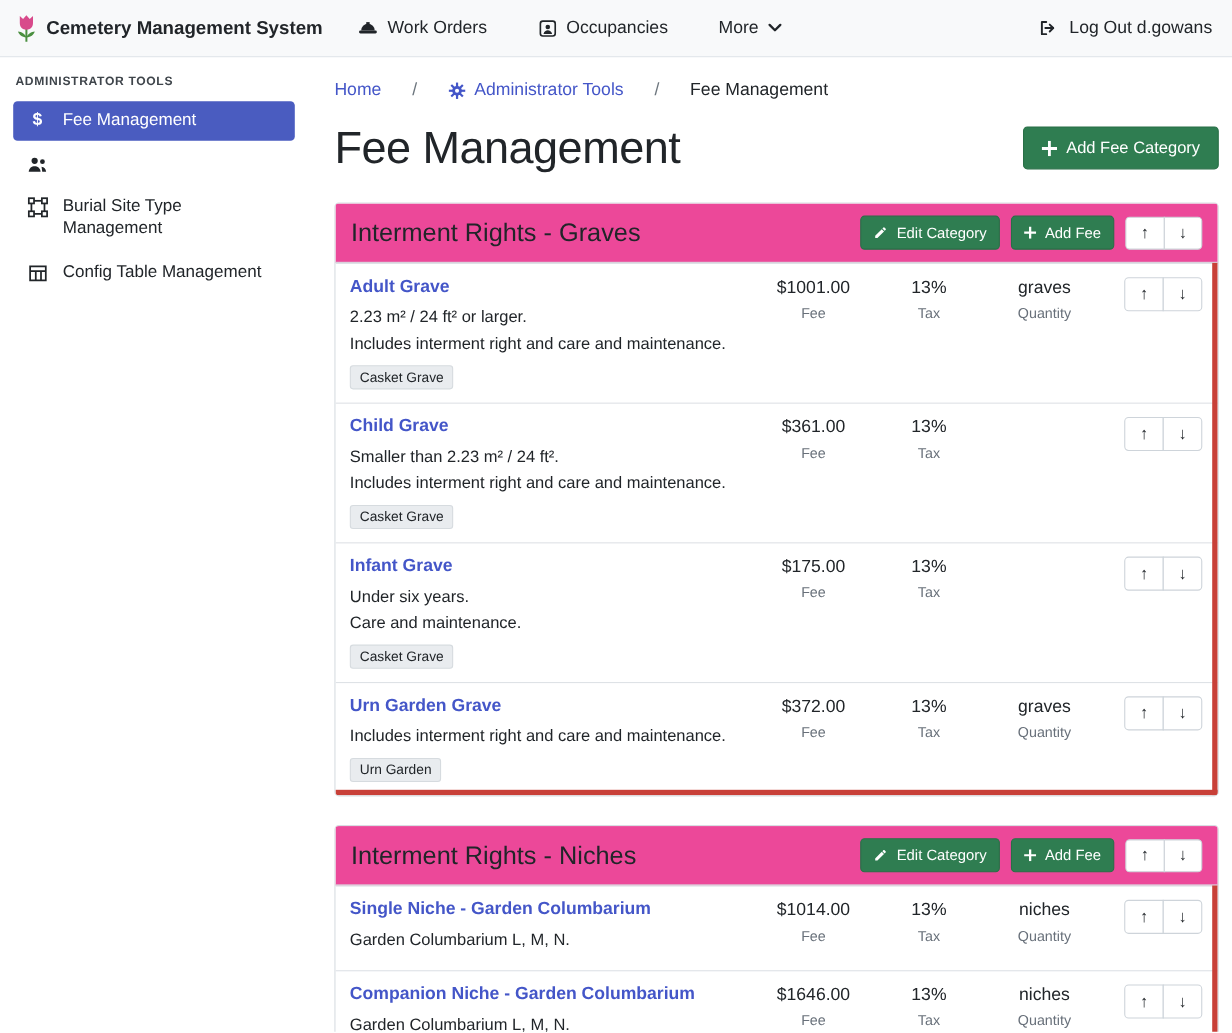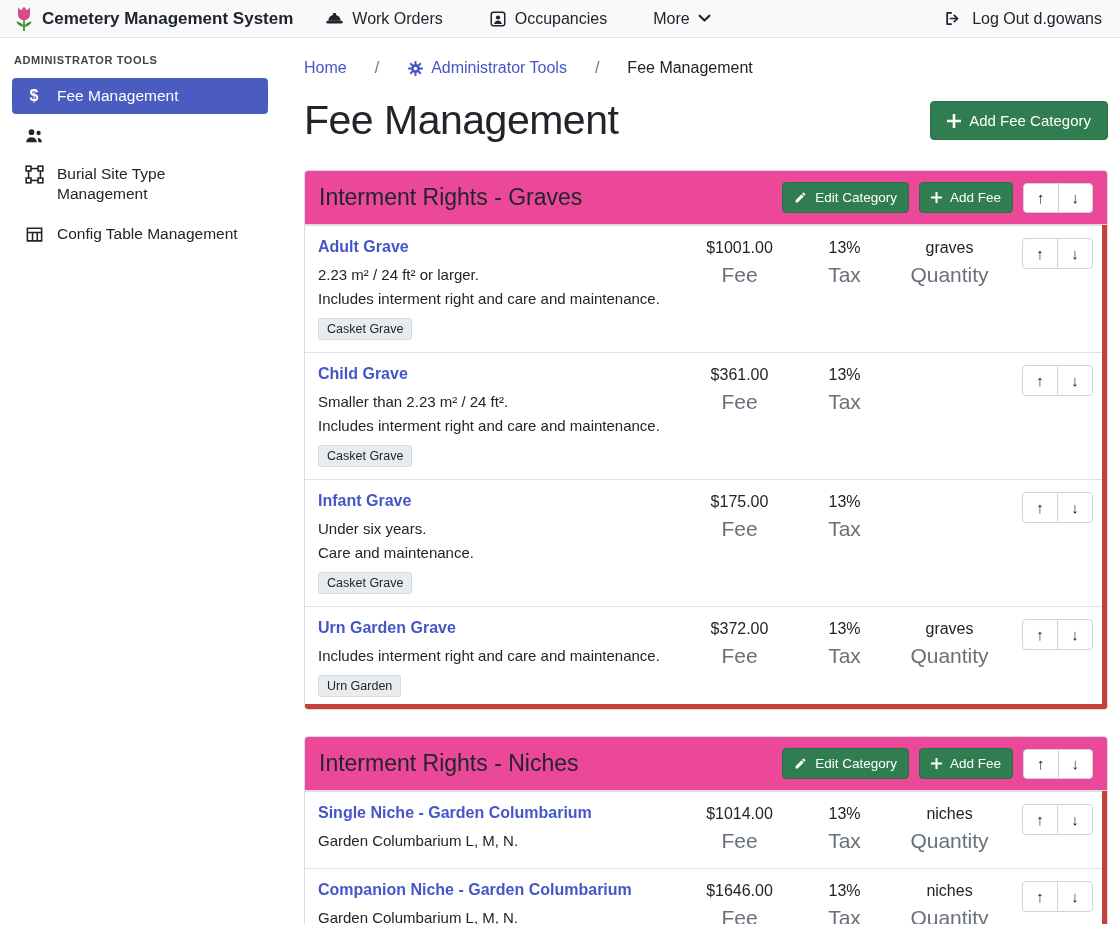--- a/index.html
+++ b/index.html
@@ -6,21 +6,21 @@
   html,body { width:1120px; height:939px; overflow:hidden; }
   body {
     font-family: "Liberation Sans", "DejaVu Sans", sans-serif;
     color:#212529; background:#fff; font-size:15px;
   }
   a { text-decoration:none; color:inherit; }
   button { font-family:inherit; cursor:pointer; }
 
   
   .navbar {
-    height:38px; background:#f8f9fa; border-bottom:1px solid #e2e6ea;
+    height:52px; background:#f8f9fa; border-bottom:1px solid #e2e6ea;
     display:flex; align-items:center; padding:0 14px;
   }
   .brand { display:flex; align-items:center; gap:8px; font-weight:700; font-size:17px; }
   .nav-links { display:flex; align-items:center; gap:46px; margin-left:32px; font-size:16px; }
   .nav-link { display:flex; align-items:center; gap:8px; color:#212529; }
   .logout { margin-left:auto; display:flex; align-items:center; gap:9px; font-size:16px; margin-right:4px; }
 
   
   .layout { display:flex; height:886px; }
   .sidebar { width:280px; padding:14px 12px; flex:none; }
@@ -77,21 +77,21 @@
   }
   .fee-row:first-child { border-top:none; }
   .fee-name { color:#4456c8; font-weight:700; font-size:16px; display:inline-block; margin-bottom:5px; }
   .fee-desc { font-size:15px; margin:5px 0 7px; }
   .tag {
     display:inline-block; background:#e9ecef; border:1px solid #d6dbdf; color:#212529;
     font-size:12.5px; padding:3px 8px; border-radius:3px; margin-top:4px;
   }
   .num-col { text-align:center; padding-top:1px; }
   .num-value { font-size:16px; }
-  .num-label { font-size:21px; color:#68707a; margin-top:6px; }
+  .num-label { font-size:13px; color:#68707a; margin-top:6px; }
   .arrow-group { display:flex; justify-self:end; }
   .arrow-btn {
     background:#fff; border:1px solid #ced4da; width:36px; height:31px;
     font-size:15px; color:#212529; line-height:1;
   }
   .arrow-btn:first-child { border-radius:4px 0 0 4px; }
   .arrow-btn:last-child { border-radius:0 4px 4px 0; margin-left:-1px; }
 
   .vstrip { position:absolute; top:54px; right:0; bottom:0; width:5px; background:#c84038; }
   .hstrip { position:absolute; left:0; right:0; bottom:0; height:5px; background:#c84038; }

